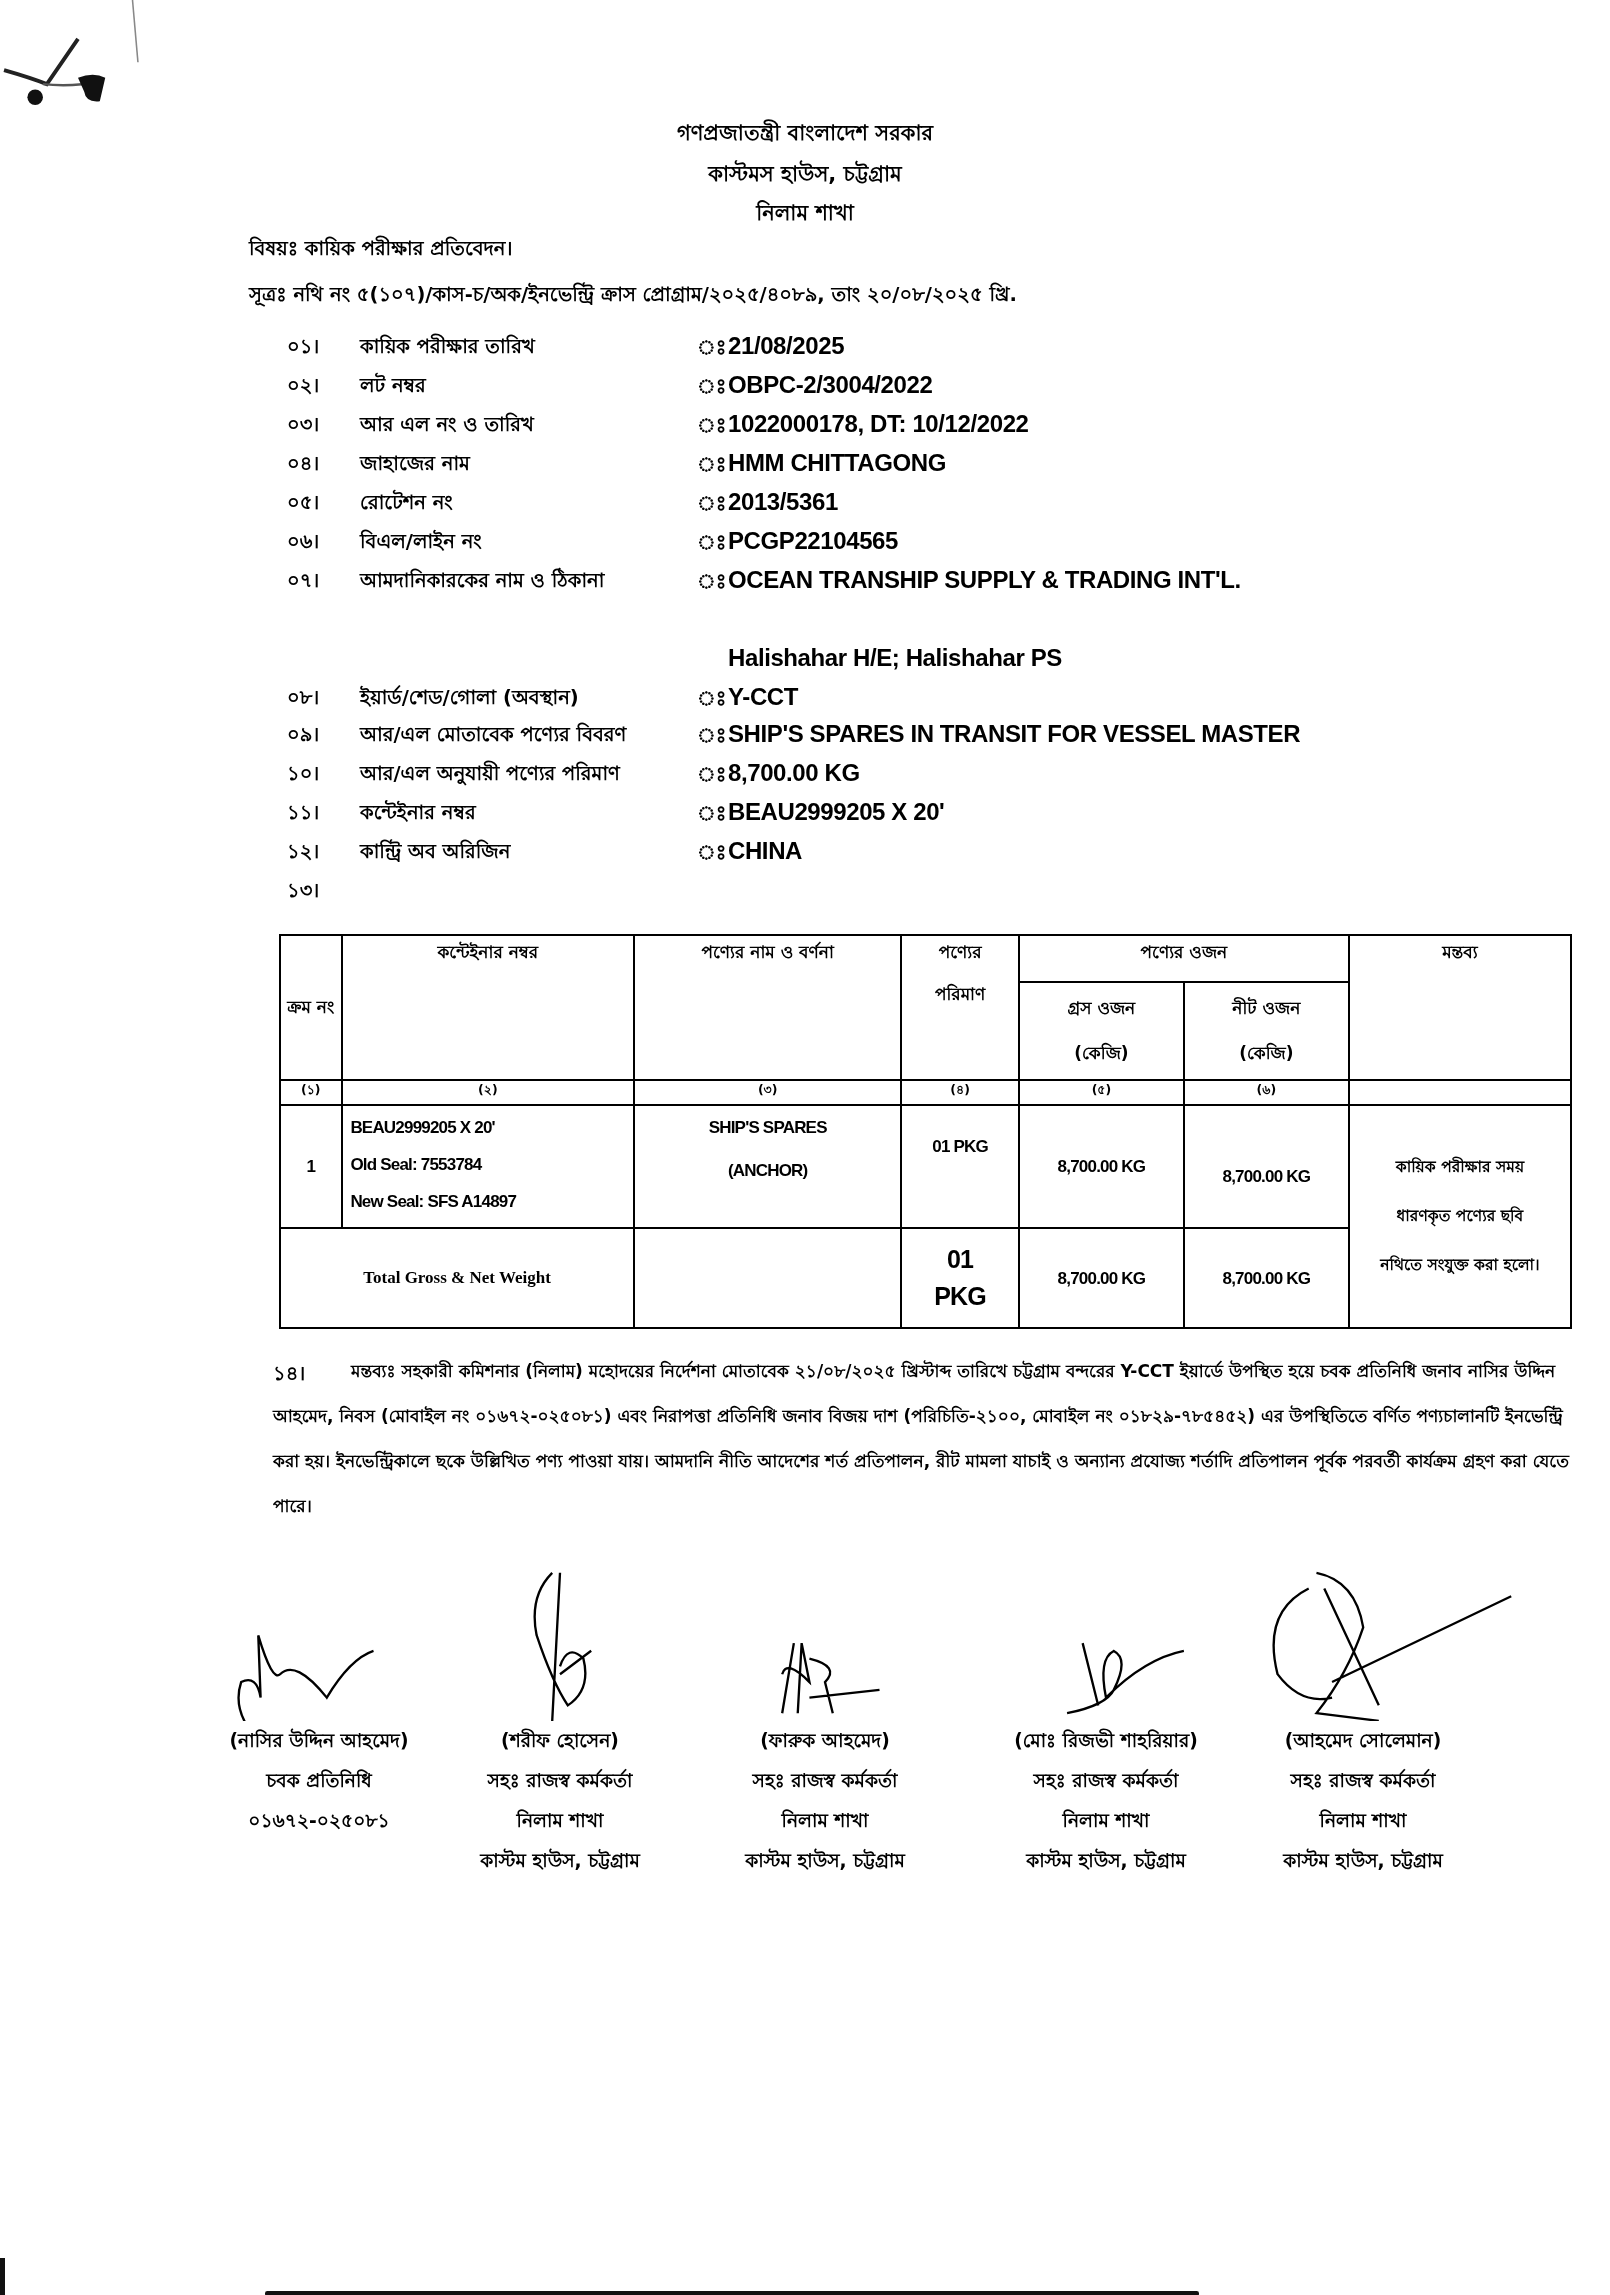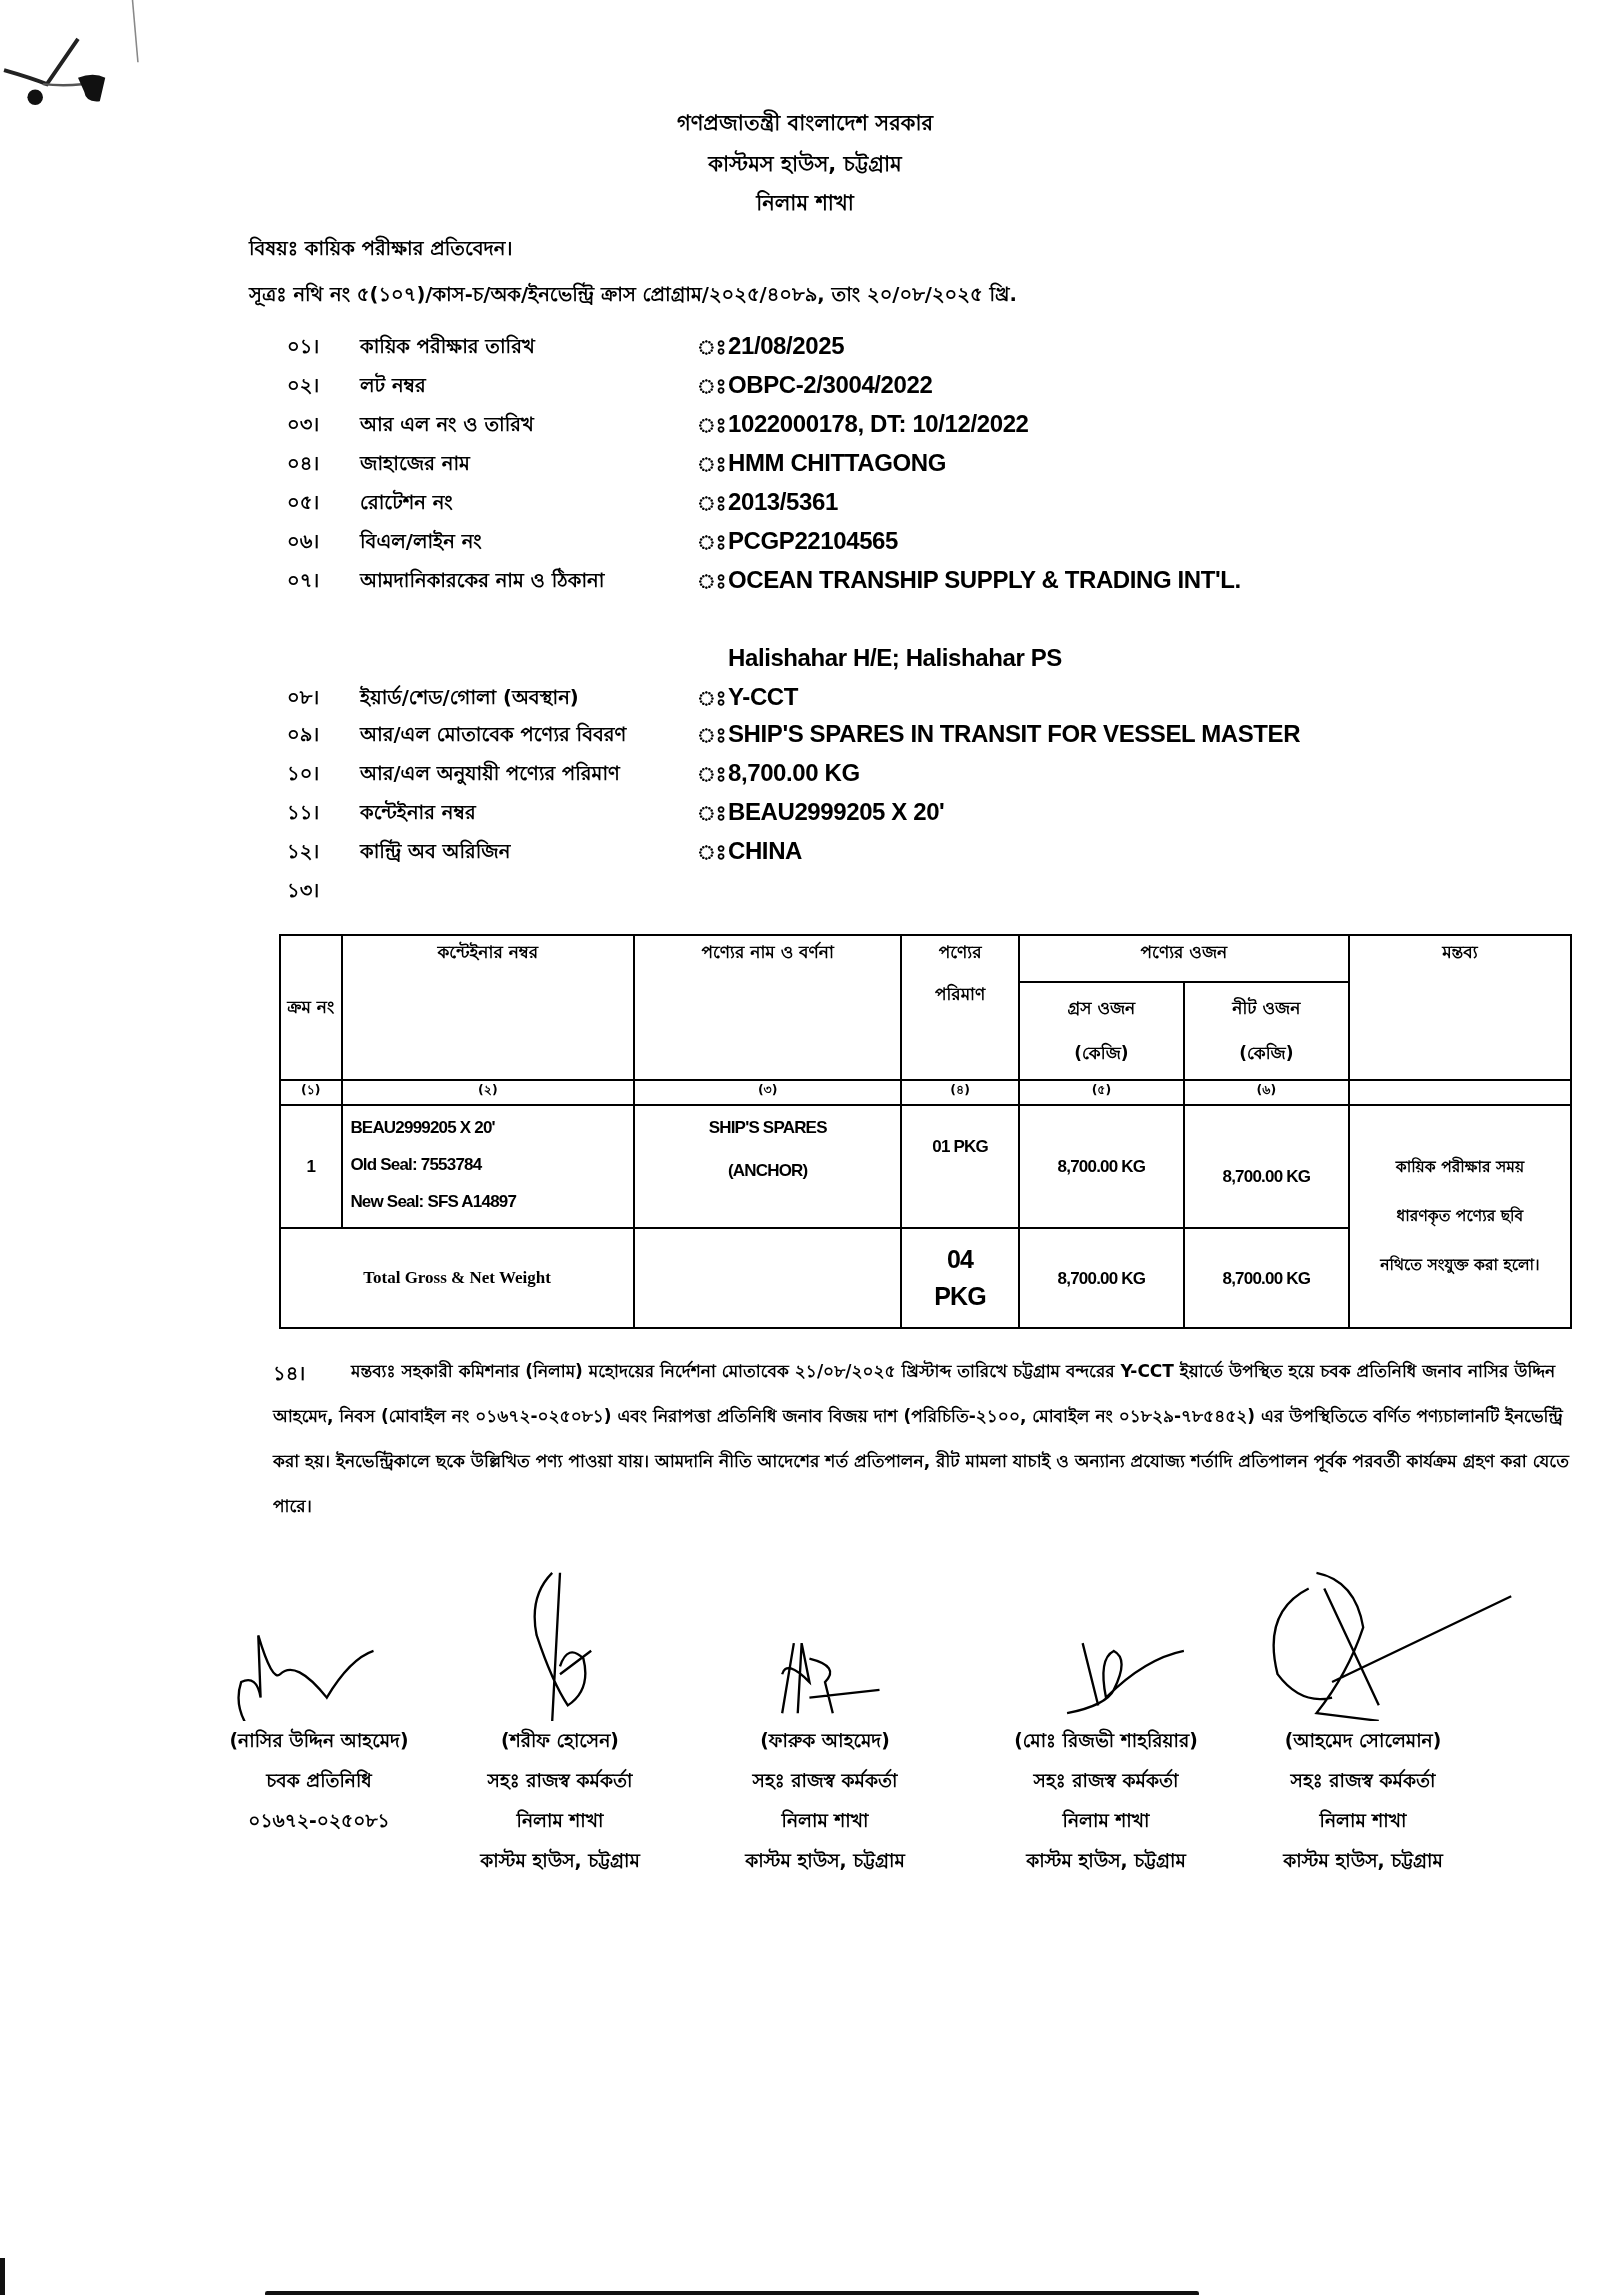--- a/index.html
+++ b/index.html
@@ -1,19 +1,19 @@
 <!DOCTYPE html>
 <html style="font-size:12.5px"><head>
 <meta charset="utf-8">
 <style>
   html, body { margin:0; padding:0; background:#ffffff; }
   body { width:1610px; height:2295px; position:relative; overflow:hidden; color:#000;
          font-family:"DejaVu Sans", sans-serif; }
   .abs { position:absolute; }
-  .hdr { left:0; width:1610px; text-align:center; font-weight:bold; font-size:21px; }
+  .hdr { left:0; width:1610px; text-align:center; font-weight:bold; font-size:21px;margin-top:10px; }
   .bn { font-family:"DejaVu Sans", sans-serif; font-weight:bold; font-size:19.5px; }
   .row { position:absolute; left:0; width:1610px; height:39px; }
   .row .num { position:absolute; left:287px; font-size:19.5px; font-weight:bold; }
   .row .lbl { position:absolute; left:360px; font-size:19.5px; font-weight:bold; }
   .row .colon { position:absolute; left:697px; font-size:20px; font-weight:bold; }
   .row .val { position:absolute; left:728px; font-family:"Liberation Sans", sans-serif; font-weight:bold; font-size:24px; letter-spacing:-0.4px; }
 
   table.grid { position:absolute; left:279px; top:934px; width:1293px; border-collapse:collapse; }
   table.grid td { border:2.3px solid #000; text-align:center; vertical-align:top; padding:3.1px; font-size:17px; font-weight:bold; }
   .cell-en { font-family:"Liberation Sans", sans-serif; font-weight:bold; font-size:22px; letter-spacing:-0.8px; line-height:37px; }
@@ -173,21 +173,21 @@
     </td>
     <td class="cell-en" style="padding-top:22px">01 PKG</td>
     <td class="cell-en" style="vertical-align:middle">8,700.00 KG</td>
     <td class="cell-en" style="vertical-align:middle;padding-top:23.4px">8,700.00 KG</td>
     <td rowspan="2" style="vertical-align:middle;font-size:15.6px;line-height:49px;padding:0 23.4px">কায়িক পরীক্ষার সময় ধারণকৃত পণ্যের ছবি নথিতে সংযুক্ত করা হলো।</td>
   </tr>
   <tr style="height:100px">
     <td colspan="2" class="tot" style="vertical-align:middle">Total Gross &amp; Net Weight</td>
     <td></td>
     <td class="cell-en" style="vertical-align:middle;font-size:25px">
-      <div>04</div>
+      <div>01</div>
       <div>PKG</div>
     </td>
     <td class="cell-en" style="vertical-align:middle">8,700.00 KG</td>
     <td class="cell-en" style="vertical-align:middle">8,700.00 KG</td>
   </tr>
 </tbody>
   </table>
 
 <div class="abs bn" style="left:273px;top:1359px">১৪।</div>
 <div class="para" style="top:1349px;text-indent:78px;left:273px;width:1308px">মন্তব্যঃ সহকারী কমিশনার (নিলাম) মহোদয়ের নির্দেশনা মোতাবেক ২১/০৮/২০২৫ খ্রিস্টাব্দ তারিখে চট্টগ্রাম বন্দরের Y-CCT ইয়ার্ডে উপস্থিত হয়ে চবক প্রতিনিধি জনাব নাসির উদ্দিন আহমেদ, নিবস (মোবাইল নং ০১৬৭২-০২৫০৮১) এবং নিরাপত্তা প্রতিনিধি জনাব বিজয় দাশ (পরিচিতি-২১০০, মোবাইল নং ০১৮২৯-৭৮৫৪৫২) এর উপস্থিতিতে বর্ণিত পণ্যচালানটি ইনভেন্ট্রি করা হয়। ইনভেন্ট্রিকালে ছকে উল্লিখিত পণ্য পাওয়া যায়। আমদানি নীতি আদেশের শর্ত প্রতিপালন, রীট মামলা যাচাই ও অন্যান্য প্রযোজ্য শর্তাদি প্রতিপালন পূর্বক পরবর্তী কার্যক্রম গ্রহণ করা যেতে পারে।</div>

